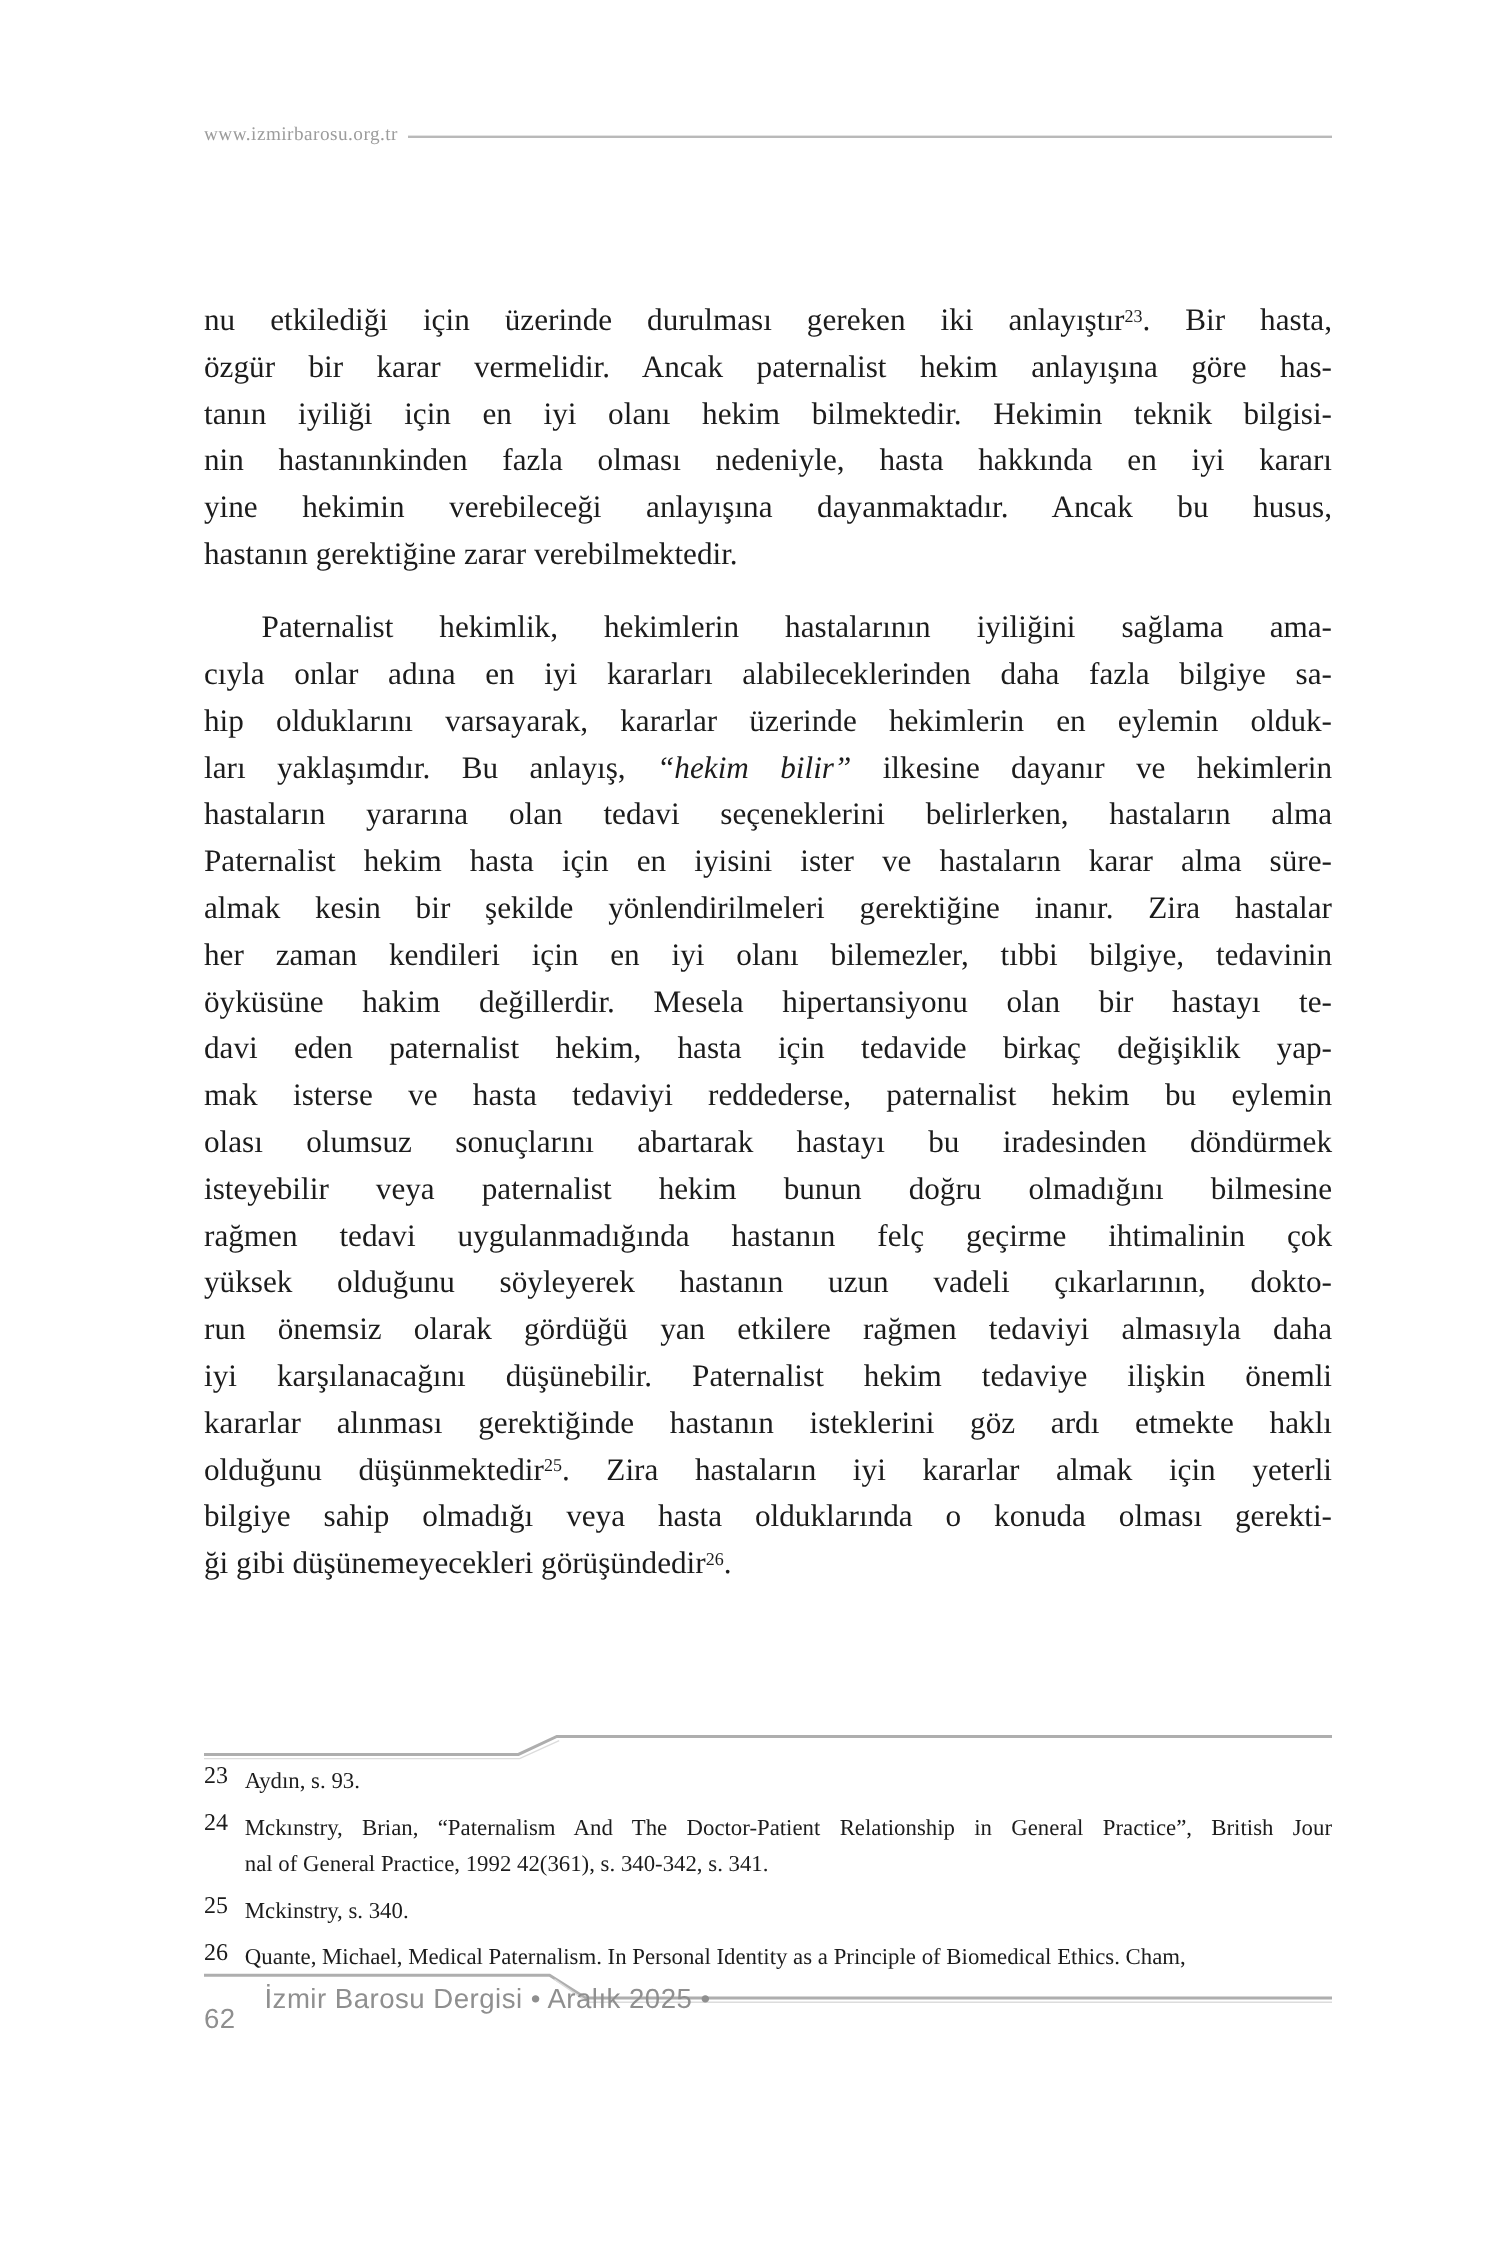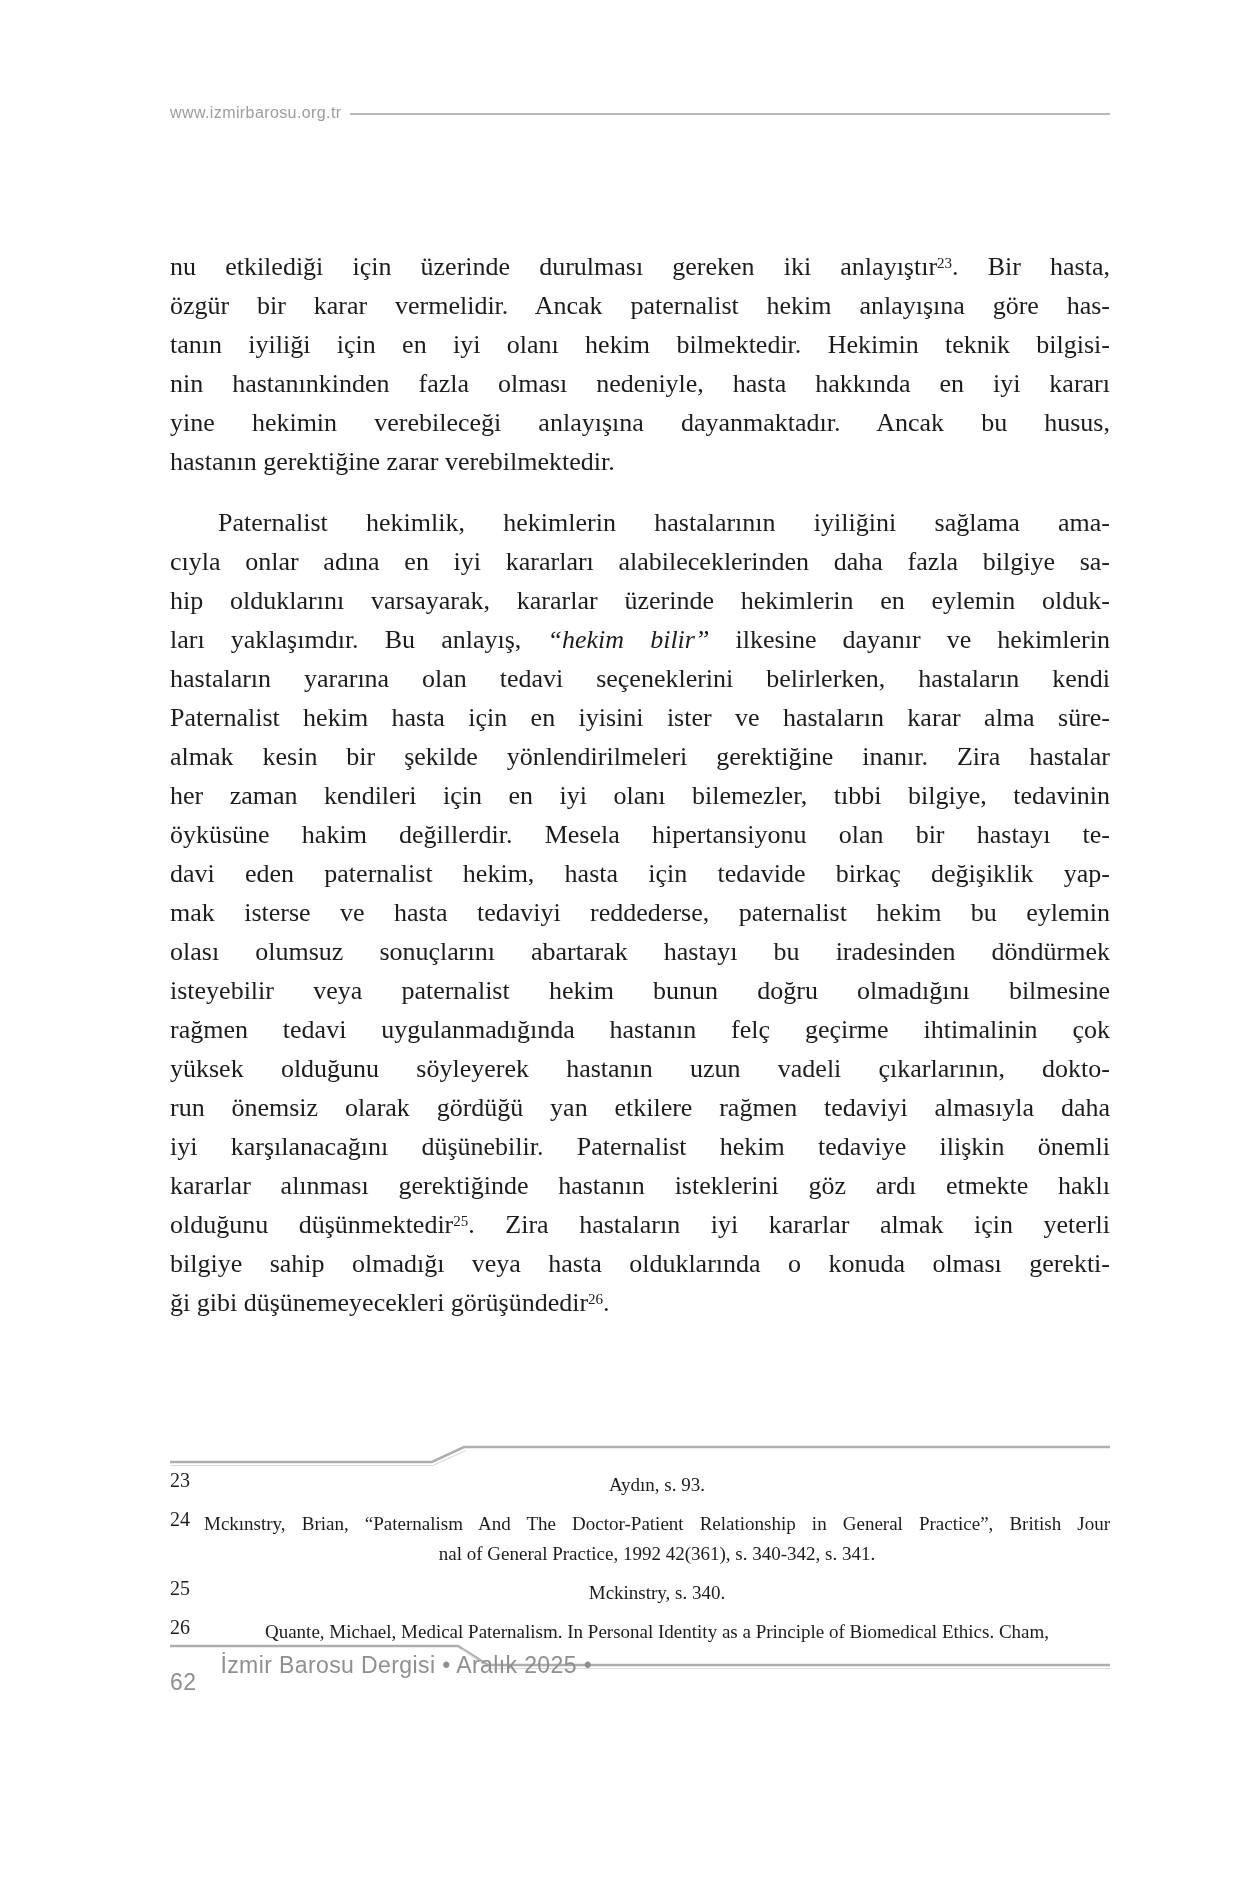--- a/index.html
+++ b/index.html
@@ -4,21 +4,21 @@
 <style>
   html,body { margin:0; padding:0; background:#ffffff; }
   .page {
     position:relative; width:1260px; height:1890px; background:#ffffff;
     font-family:"Liberation Serif", serif; color:#1c1c1c; overflow:hidden;
   }
   
   .hdr {
     position:absolute; left:170px; top:104px; width:940px;
     display:flex; align-items:center; gap:8px;
-    font-family:Liberation Sans, sans-serif; font-size:16px;
+    font-family:Liberation Serif, serif; font-size:16px;
     color:#9c9c9c; letter-spacing:0.4px;
   }
   .hdr-rule { flex:1; height:0; border-top:2px solid #b9b9b9; margin-top:1px; }
 
   
   .body-text { position:absolute; left:170px; top:247px; width:940px; font-size:26px; line-height:39px; }
   .para + .para { margin-top:22px; }
   .line { text-align:justify; text-align-last:justify; }
   .line.last { text-align-last:left; }
   .line.indent { text-indent:48px; }
@@ -26,21 +26,21 @@
   em { font-style:italic; }
 
   
   .seps { position:absolute; left:0; top:0; pointer-events:none; }
 
   
   .footnotes { position:absolute; left:170px; top:1470px; width:940px; font-size:19px; line-height:30px; color:#1c1c1c; }
   .footnote { display:flex; margin-bottom:9px; }
   .fn-num { width:34px; flex:none; font-size:20px; position:relative; top:-5px; }
   .fn-text { flex:1; }
-  .fn-line { text-align:center; }
+  .fn-line { text-align:left; }
   .fn-line.fill { text-align:justify; text-align-last:justify; }
 
   
   .ftr {
     position:absolute; left:170px; top:1652px; width:940px;
     font-family:"Liberation Sans", sans-serif; font-size:23px;
     color:#8f8f8f; letter-spacing:0.4px; display:flex;
   }
   .ftr .pageno { margin-right:24px;margin-top:17px; }
 </style>
@@ -61,21 +61,21 @@
         <div class="line">tanın iyiliği için en iyi olanı hekim bilmektedir. Hekimin teknik bilgisi-</div>
         <div class="line">nin hastanınkinden fazla olması nedeniyle, hasta hakkında en iyi kararı</div>
         <div class="line">yine hekimin verebileceği anlayışına dayanmaktadır. Ancak bu husus,</div>
         <div class="line last">hastanın gerektiğine zarar verebilmektedir.</div>
       </div>
       <div class="para">
         <div class="line indent">Paternalist hekimlik, hekimlerin hastalarının iyiliğini sağlama ama-</div>
         <div class="line">cıyla onlar adına en iyi kararları alabileceklerinden daha fazla bilgiye sa-</div>
         <div class="line">hip olduklarını varsayarak, kararlar üzerinde hekimlerin en eylemin olduk-</div>
         <div class="line">ları yaklaşımdır. Bu anlayış, <em>“hekim bilir”</em> ilkesine dayanır ve hekimlerin</div>
-        <div class="line">hastaların yararına olan tedavi seçeneklerini belirlerken, hastaların kendi</div>
+        <div class="line">hastaların yararına olan tedavi seçeneklerini belirlerken, hastaların alma</div>
         <div class="line">Paternalist hekim hasta için en iyisini ister ve hastaların karar alma süre-</div>
         <div class="line">almak kesin bir şekilde yönlendirilmeleri gerektiğine inanır. Zira hastalar</div>
         <div class="line">her zaman kendileri için en iyi olanı bilemezler, tıbbi bilgiye, tedavinin</div>
         <div class="line">öyküsüne hakim değillerdir. Mesela hipertansiyonu olan bir hastayı te-</div>
         <div class="line">davi eden paternalist hekim, hasta için tedavide birkaç değişiklik yap-</div>
         <div class="line">mak isterse ve hasta tedaviyi reddederse, paternalist hekim bu eylemin</div>
         <div class="line">olası olumsuz sonuçlarını abartarak hastayı bu iradesinden döndürmek</div>
         <div class="line">isteyebilir veya paternalist hekim bunun doğru olmadığını bilmesine</div>
         <div class="line">rağmen tedavi uygulanmadığında hastanın felç geçirme ihtimalinin çok</div>
         <div class="line">yüksek olduğunu söyleyerek hastanın uzun vadeli çıkarlarının, dokto-</div>

